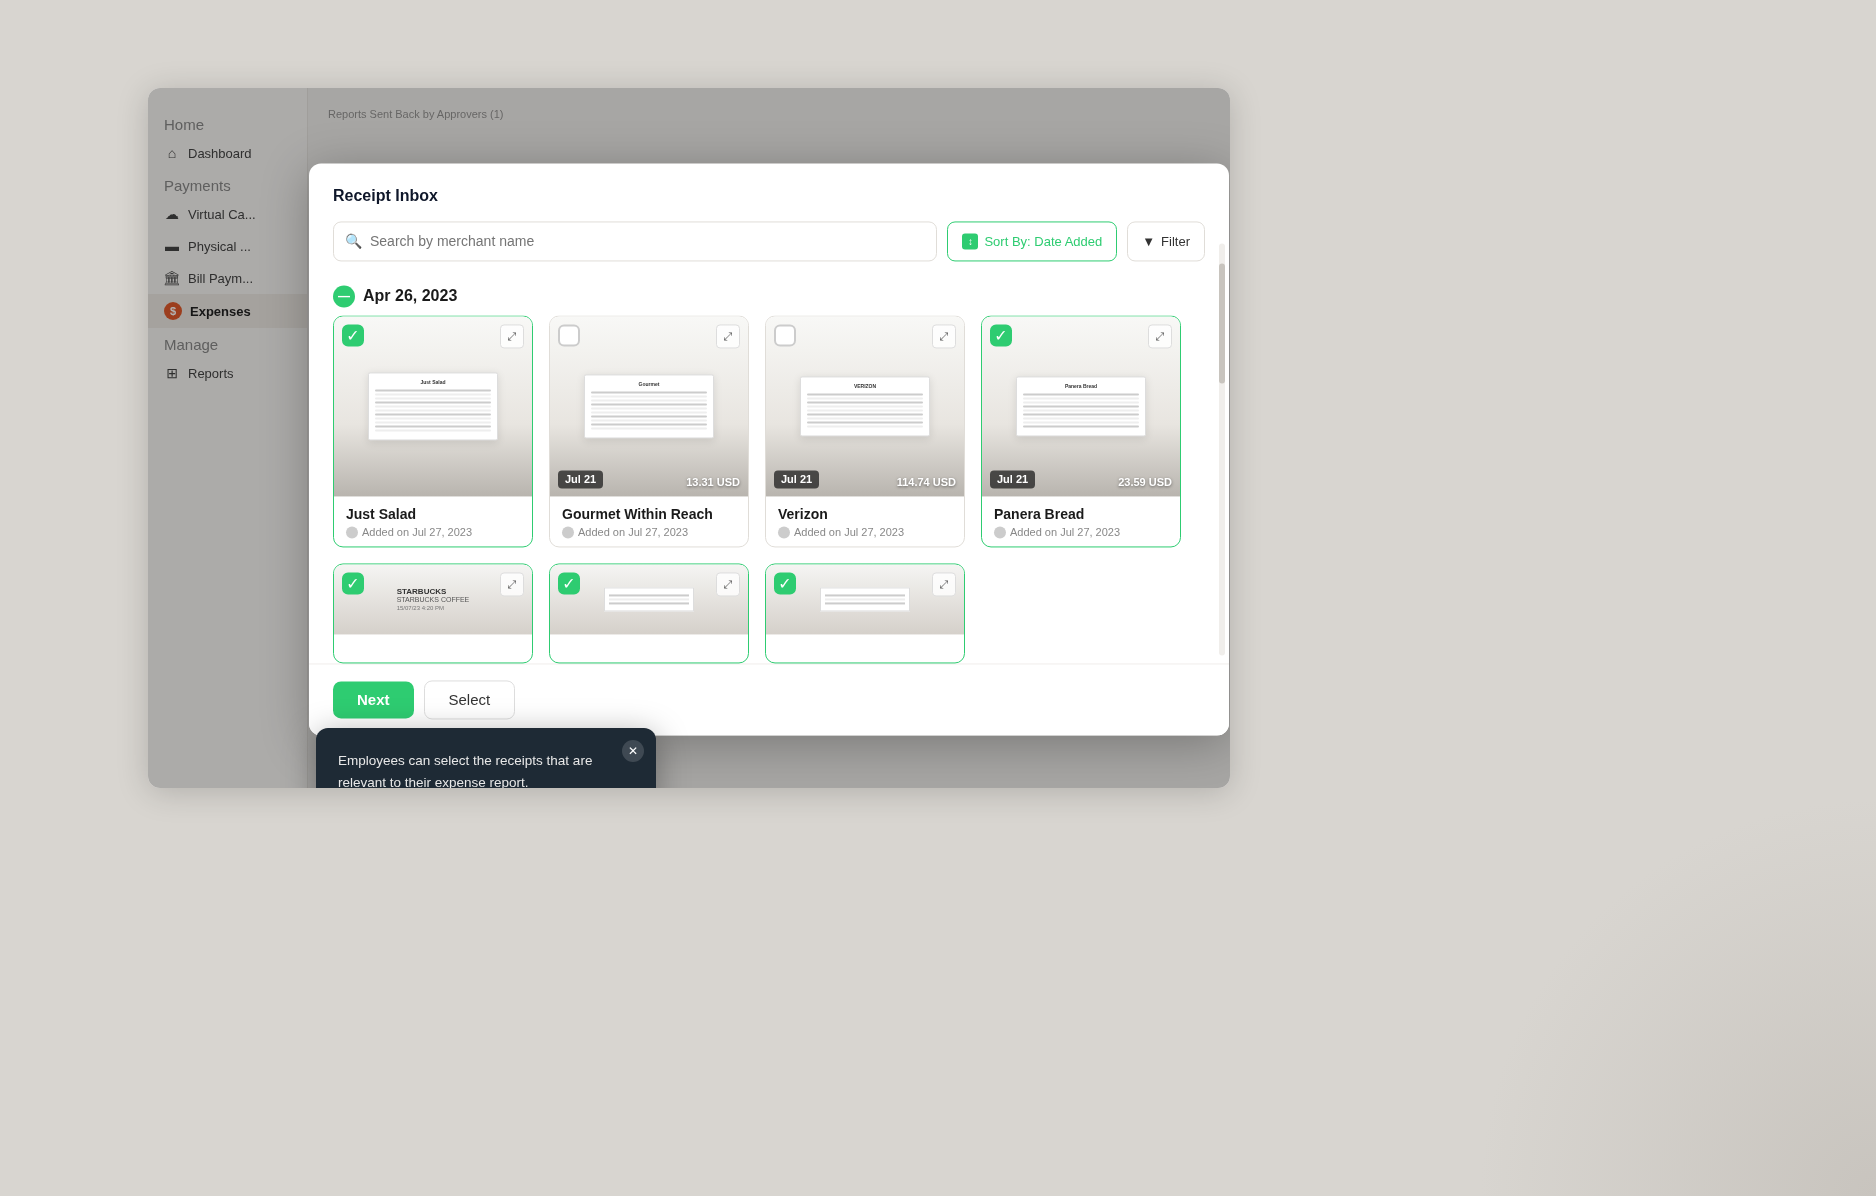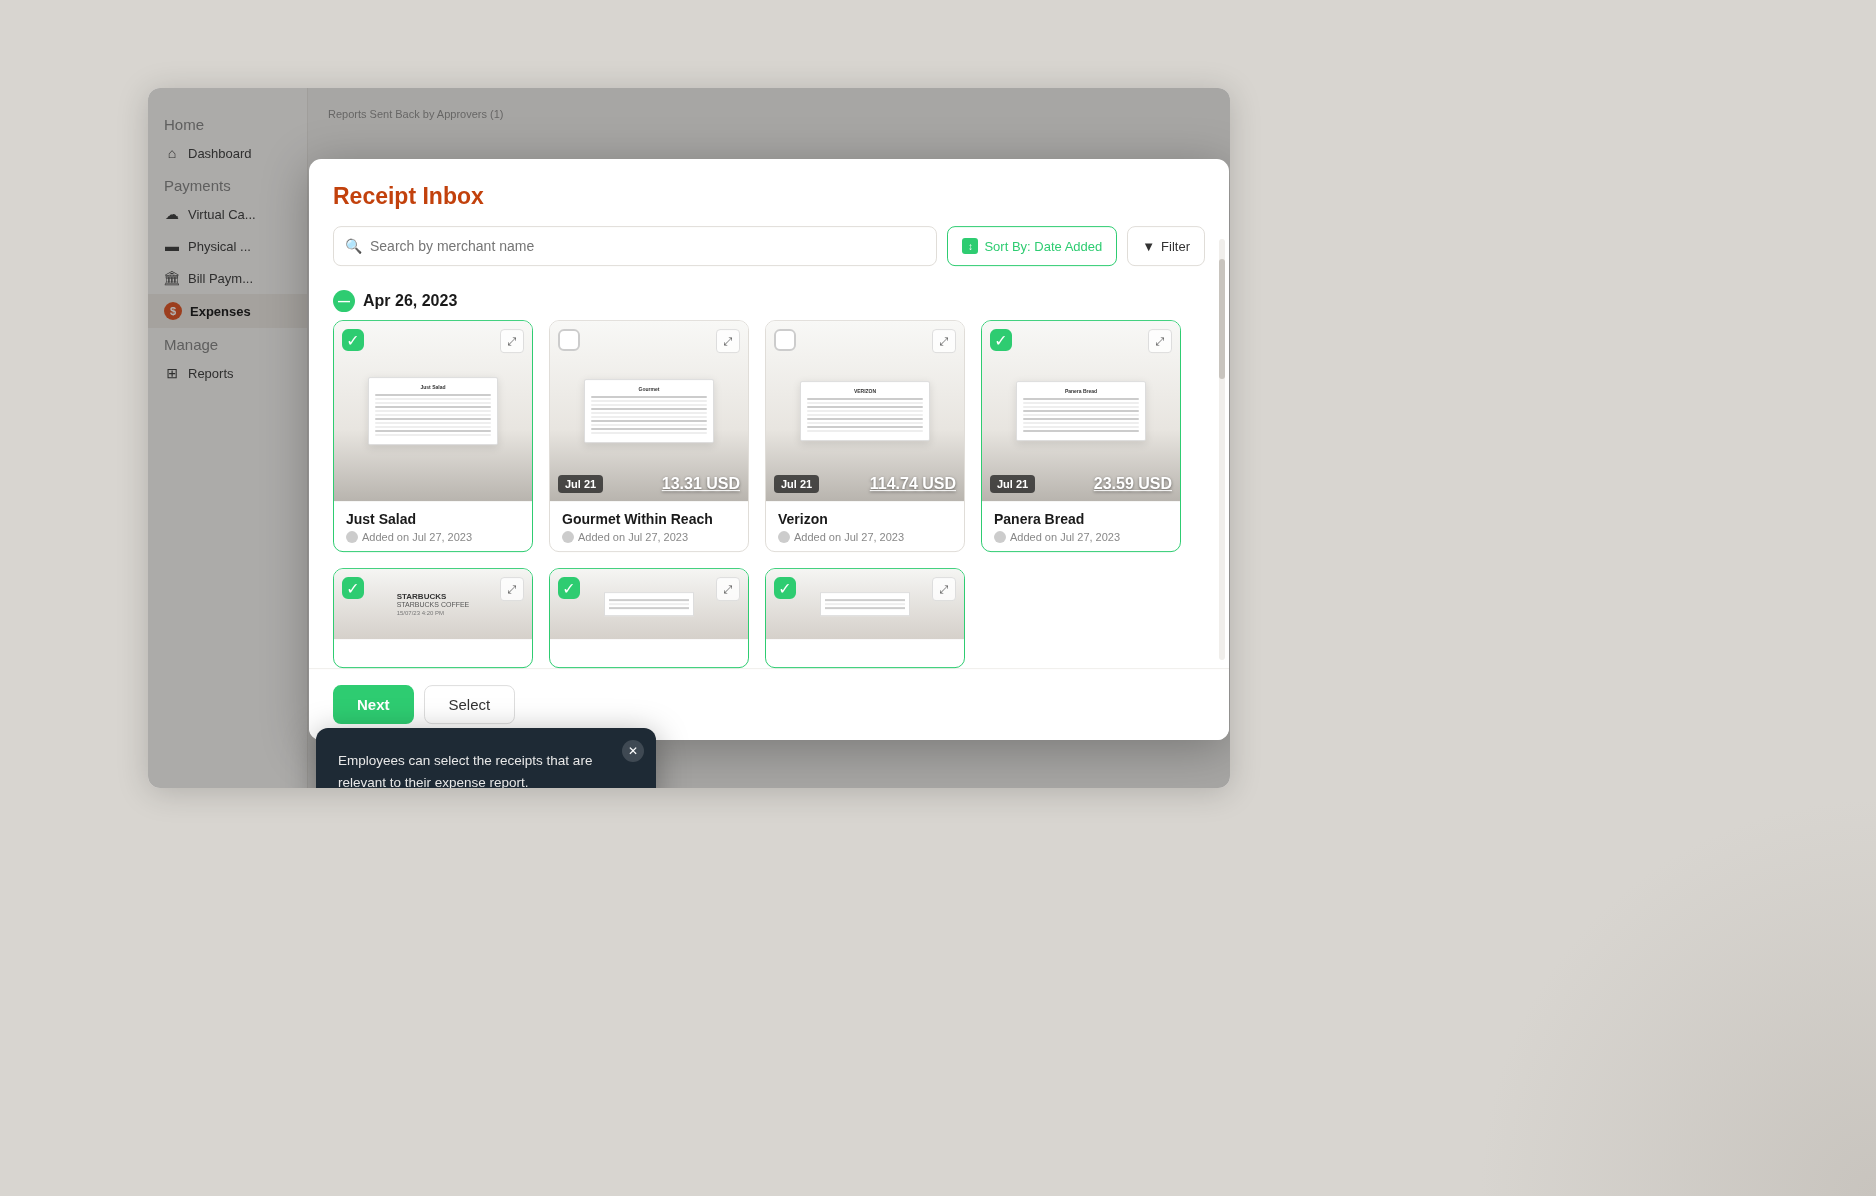--- a/index.html
+++ b/index.html
@@ -119,23 +119,23 @@
       z-index: 20;
       overflow: hidden;
       display: flex;
       flex-direction: column;
     }
 
     .modal-header {
       padding: 24px 24px 0;
     }
     .modal-title {
-      font-size: 23px;
+      font-size: 16px;
       font-weight: 700;
-      color: #c2410c;
+      color: #0f172a;
       margin-bottom: 16px;
     }
     .modal-search-row {
       display: flex;
       gap: 10px;
       margin-bottom: 16px;
       align-items: center;
     }
     .search-input-wrapper {
       flex: 1;
@@ -337,24 +337,23 @@
       font-size: 11px;
       font-weight: 600;
       padding: 3px 7px;
       border-radius: 4px;
     }
     .receipt-amount {
       position: absolute;
       bottom: 8px;
       right: 8px;
       color: white;
-      font-size: 16px;
+      font-size: 11px;
       font-weight: 600;
       text-shadow: 0 1px 3px rgba(0,0,0,0.5);
-      text-decoration: underline;
     }
 
     .receipt-card-footer {
       padding: 10px 12px 8px;
     }
     .receipt-merchant {
       font-size: 14px;
       font-weight: 600;
       color: #1a1a1a;
       margin-bottom: 4px;
@@ -423,20 +422,21 @@
       top: 20px;
     }
 
     
     .modal-footer {
       padding: 16px 24px;
       border-top: 1px solid #f0eeeb;
       display: flex;
       gap: 10px;
       background: white;
+      align-items: center;
     }
     .btn-next {
       background: #2ecc71;
       color: white;
       border: none;
       border-radius: 8px;
       padding: 10px 24px;
       font-size: 15px;
       font-weight: 600;
       cursor: pointer;

